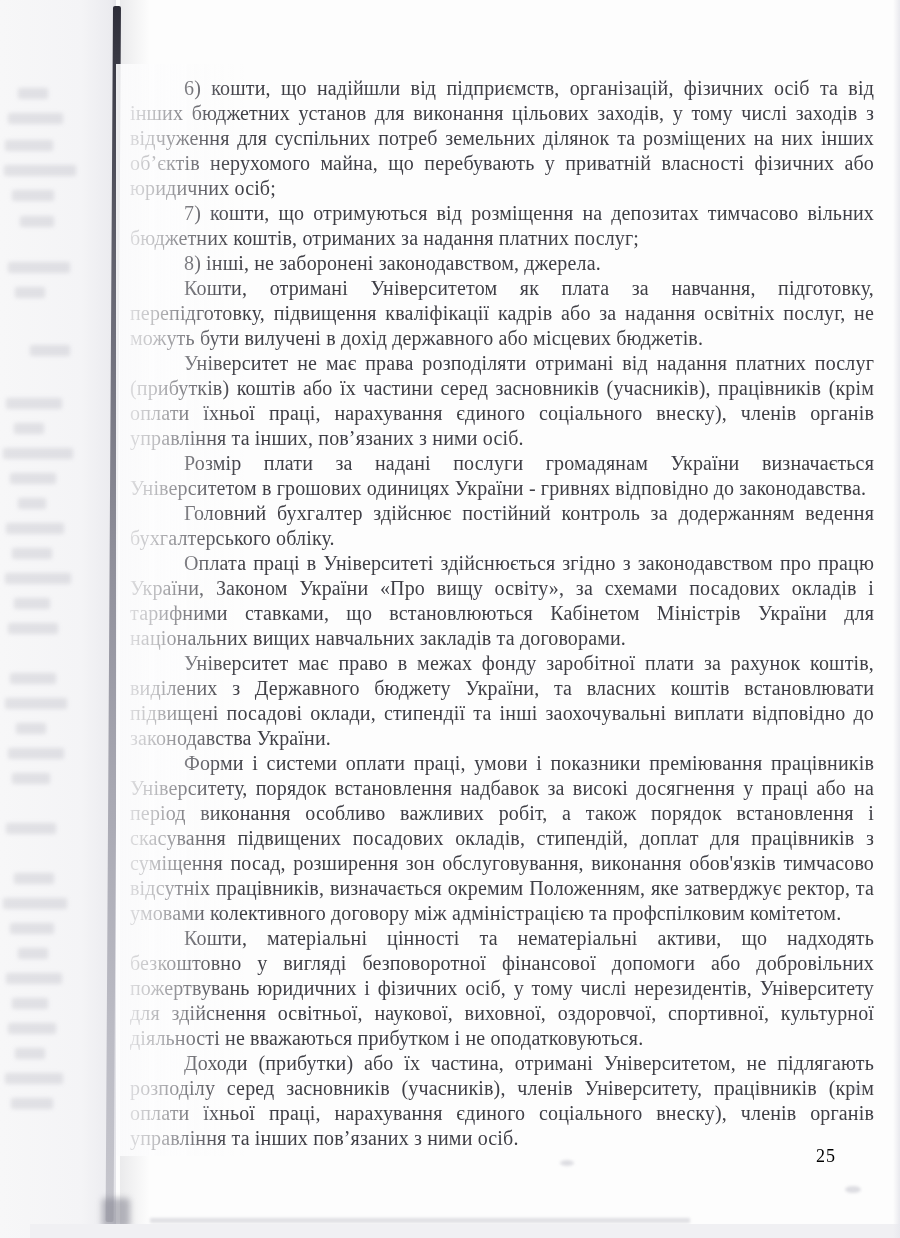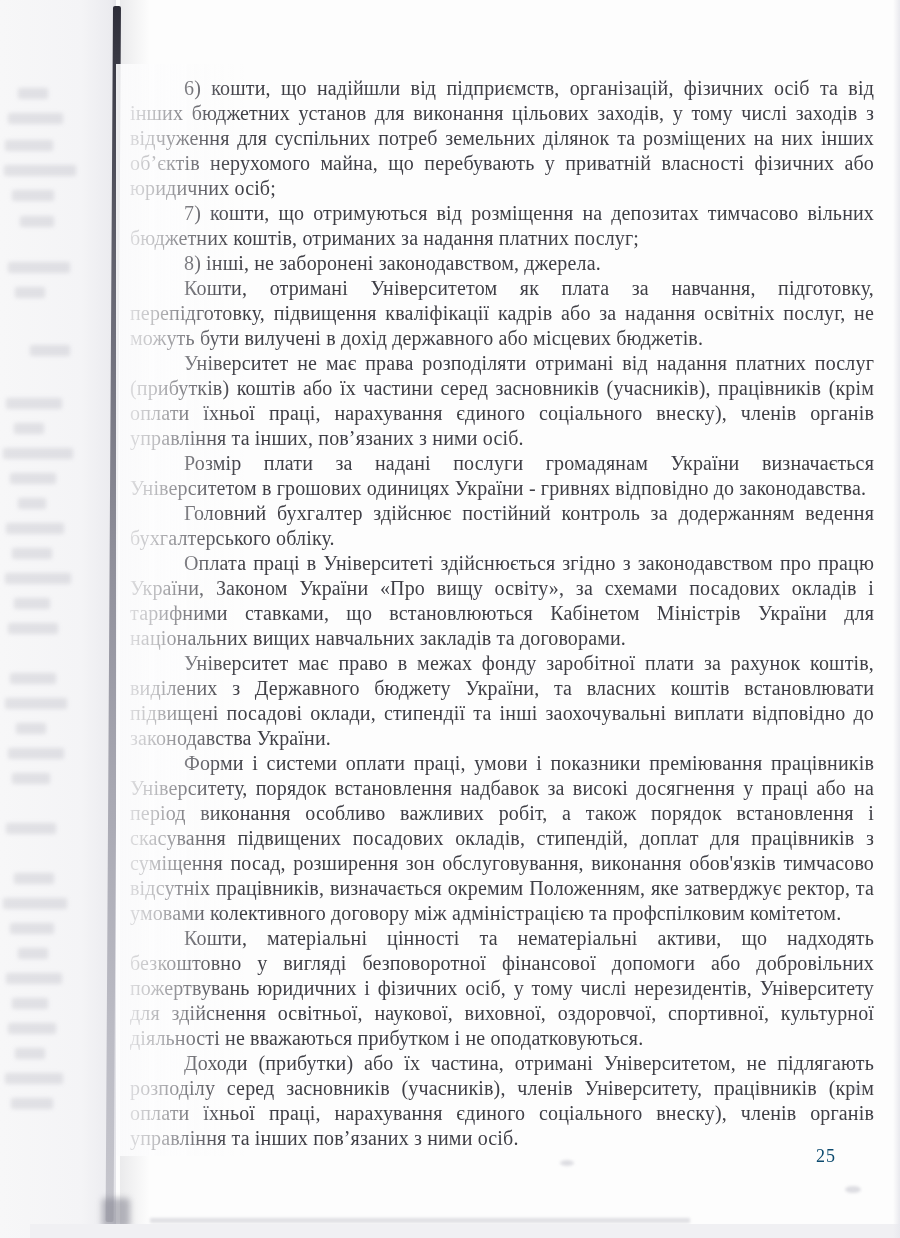--- a/index.html
+++ b/index.html
@@ -67,21 +67,21 @@
       rgba(252,252,253,0.68) 30%,
       rgba(252,252,253,0.34) 55%,
       rgba(252,252,253,0.12) 78%,
       rgba(252,252,253,0) 100%);
     -webkit-backdrop-filter: blur(0.7px);
     backdrop-filter: blur(0.7px);
     pointer-events: none;
   }
   .page-number {
     position: absolute; left: 816px; top: 1146px;
-    font-size: 18px; color: #0c4a6e;
+    font-size: 18px; color: #000000;
     letter-spacing: 1px;
   }
   
   .bottom-band {
     position: absolute; left: 30px; top: 1224px;
     width: 870px; height: 14px;
     background: #f0f0f3;
   }
   .bottom-edge-line {
     position: absolute; left: 150px; top: 1218px;

